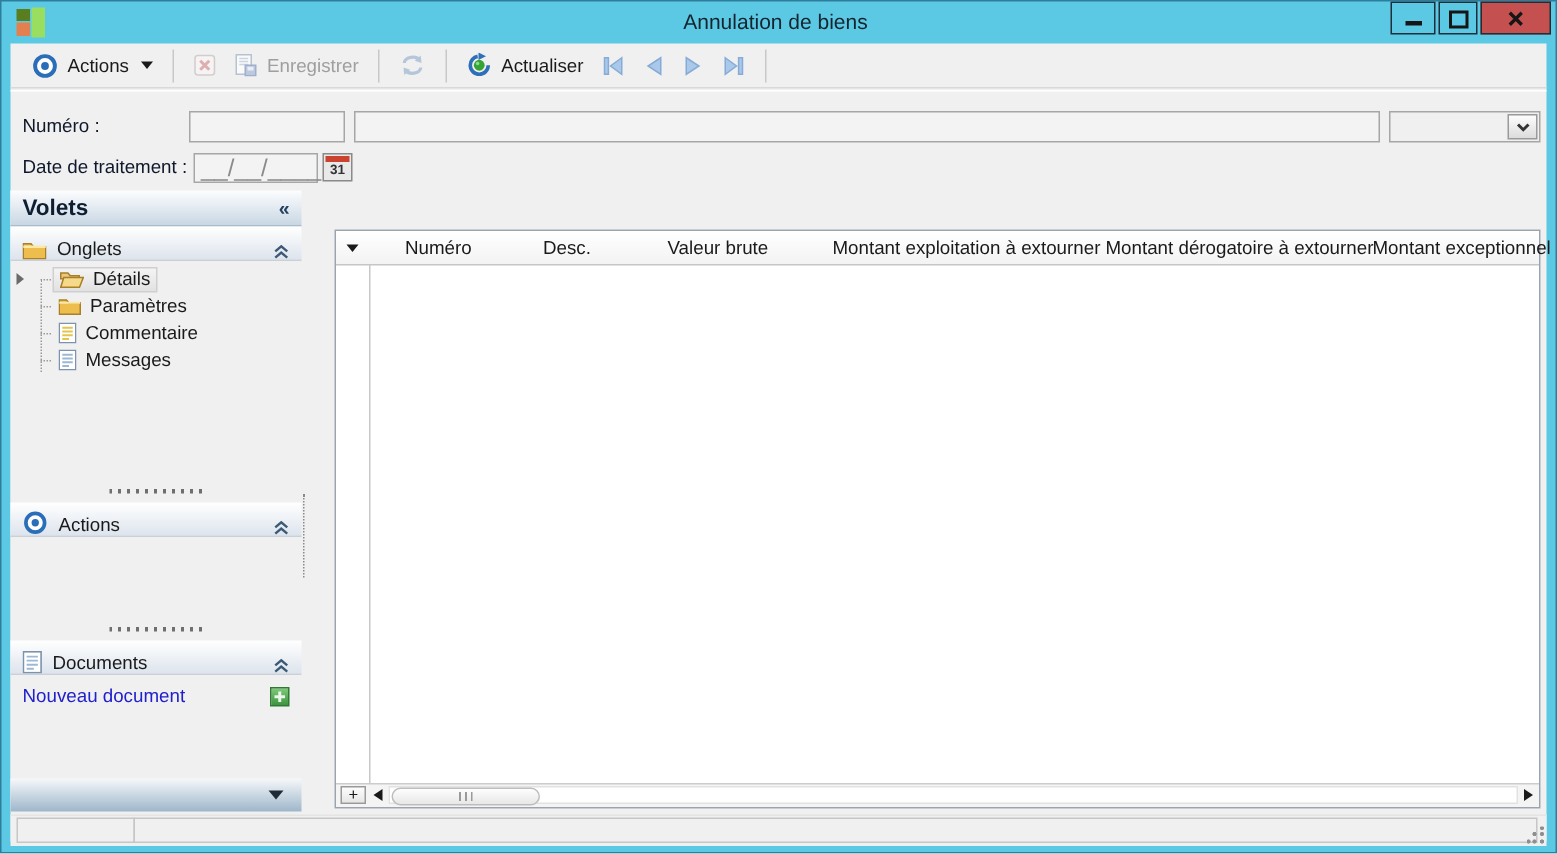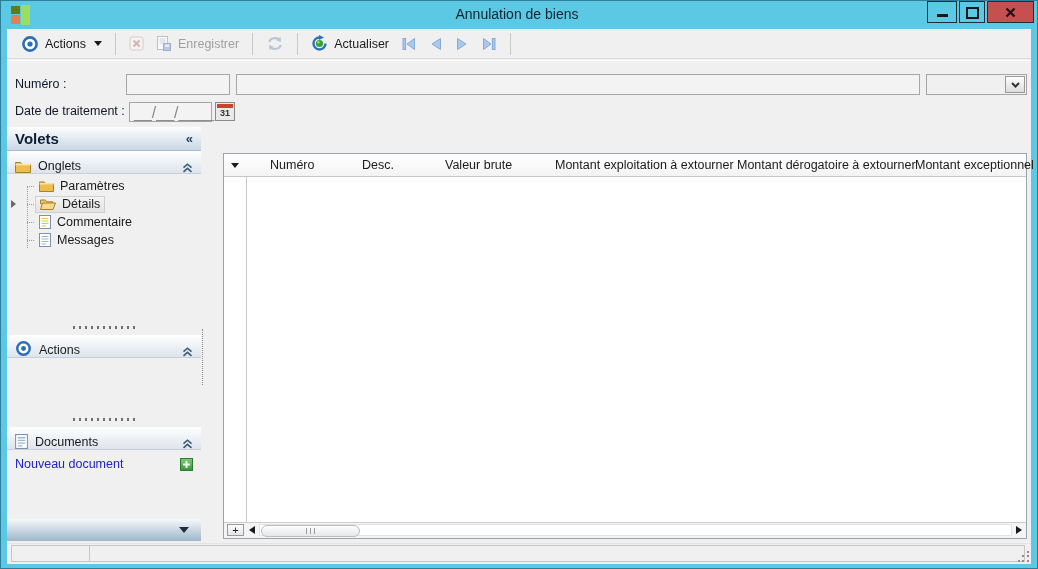--- a/index.html
+++ b/index.html
@@ -262,41 +262,41 @@
         <span>Onglets</span>
         <span class="spacer"></span>
         <span class="icn">
           <svg width="11" height="10" viewBox="0 0 11 10">
               <path d="M1.5 4.6 L5.5 1.2 L9.5 4.6 M1.5 8.8 L5.5 5.4 L9.5 8.8" fill="none" stroke="#3c5a76" stroke-width="1.6"></path>
             </svg>
         </span>
       </div>
 
       <div class="tree">
-        <div class="tree-item">
-          <span class="item-body">
-            <span class="icn">
-              <svg width="15" height="12" viewBox="0 0 15 12">
-                  <path d="M0.5 2 h4.8 l1.5 1.8 h7.7 v7.7 h-14 Z" fill="#edbe4e" stroke="#a97f28"></path>
-                  <path d="M0.5 3.8 h14" stroke="#fce9a8" stroke-width="1.4"></path>
-                </svg>
-            </span>
-            <span>Paramètres</span>
-          </span>
-        </div>
         <div class="tree-item selected">
           <span class="expander"></span>
           <span class="item-body">
             <span class="icn">
               <svg width="16" height="12" viewBox="0 0 16 12">
                   <path d="M0.5 2 h4.8 l1.5 1.8 h6 v2 h-12.3 Z" fill="#e8c982" stroke="#a97f28"></path>
                   <path d="M2.5 5 h13 l-2.5 6.5 h-12.5 Z" fill="#f6d989" stroke="#a97f28"></path>
                 </svg>
             </span>
             <span>Détails</span>
+          </span>
+        </div>
+        <div class="tree-item">
+          <span class="item-body">
+            <span class="icn">
+              <svg width="15" height="12" viewBox="0 0 15 12">
+                  <path d="M0.5 2 h4.8 l1.5 1.8 h7.7 v7.7 h-14 Z" fill="#edbe4e" stroke="#a97f28"></path>
+                  <path d="M0.5 3.8 h14" stroke="#fce9a8" stroke-width="1.4"></path>
+                </svg>
+            </span>
+            <span>Paramètres</span>
           </span>
         </div>
         <div class="tree-item">
           <span class="item-body">
             <span class="icn">
               <svg width="12" height="14" viewBox="0 0 12 14">
                   <rect x="0.5" y="0.5" width="11" height="13" fill="#ffffff" stroke="#7d93ad"></rect>
                   <path d="M2.5 3.5 h7 M2.5 6 h7 M2.5 8.5 h7 M2.5 11 h4.5" stroke="#e3c44d" stroke-width="1.2"></path>
                 </svg>
             </span>

